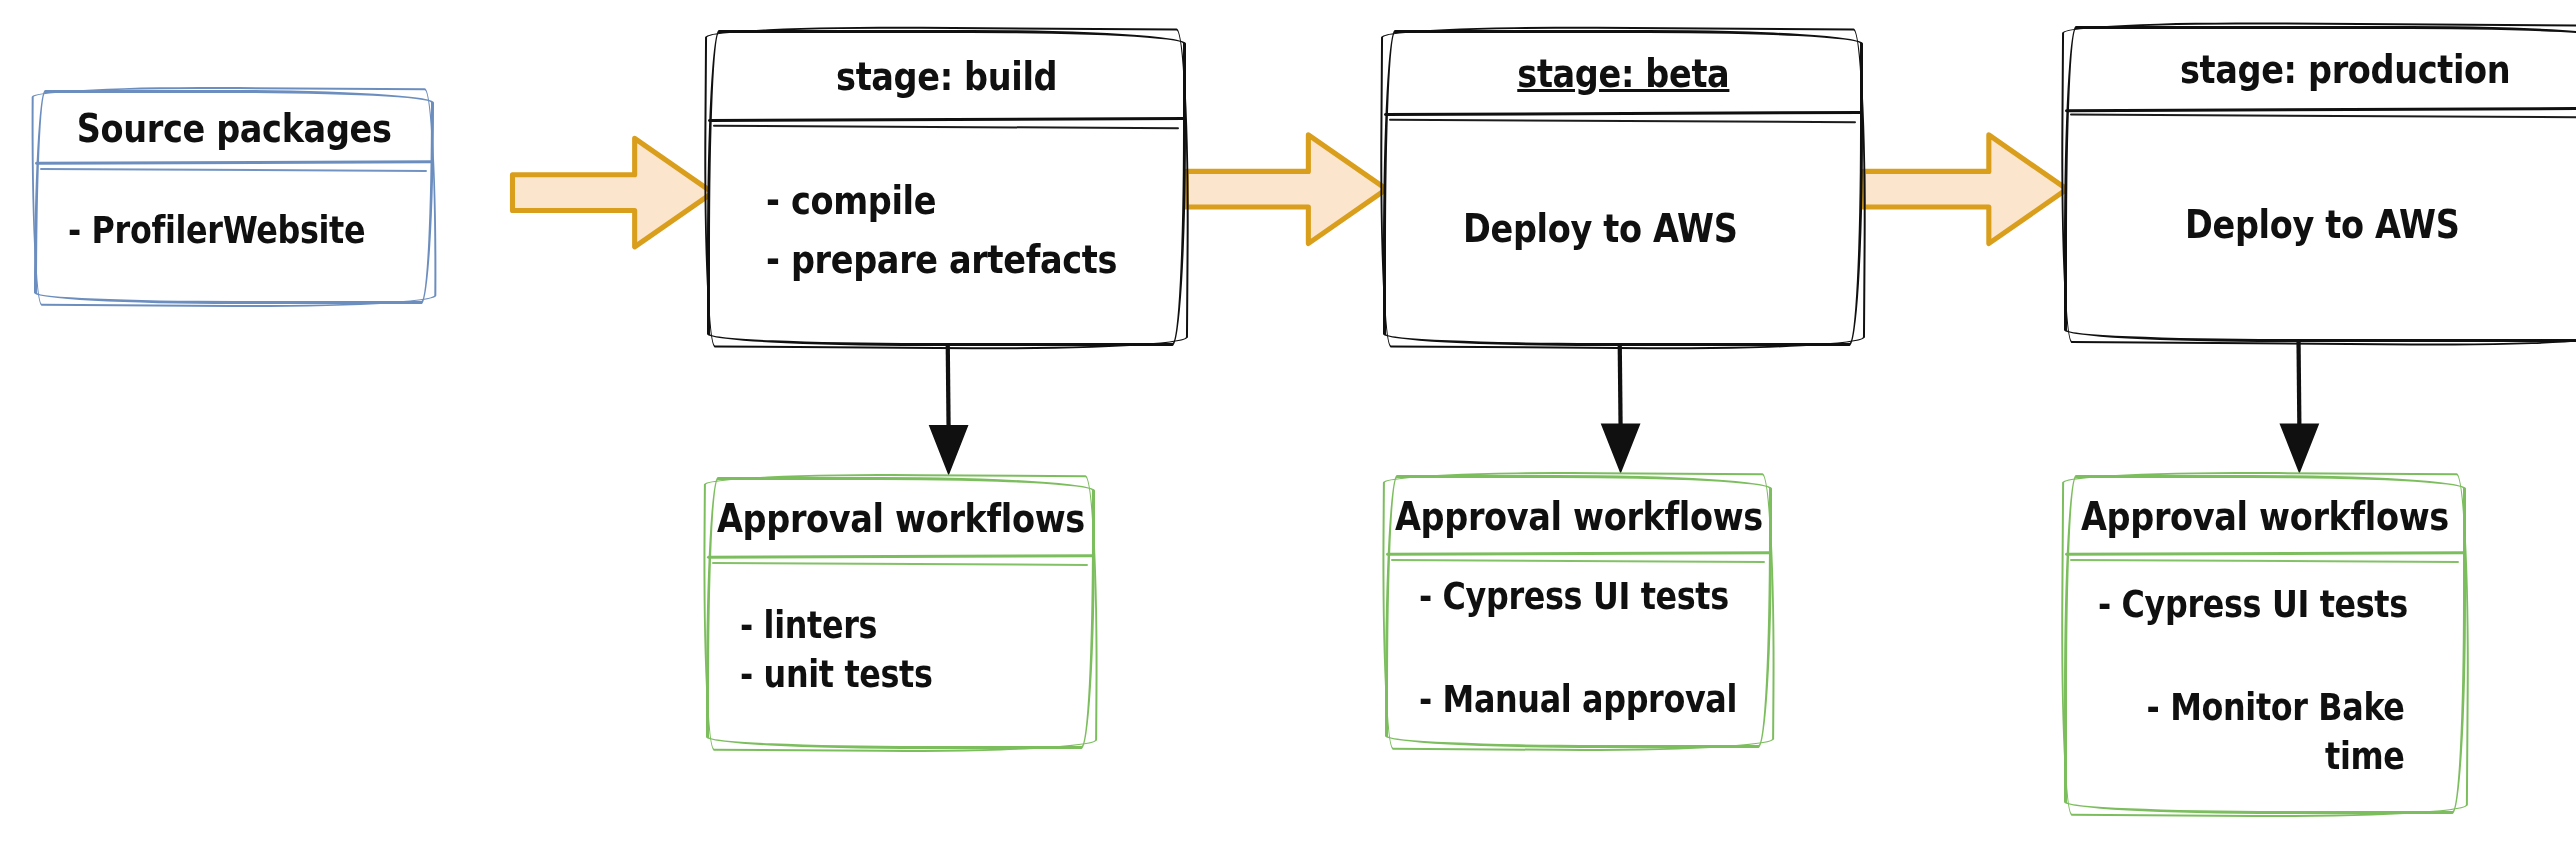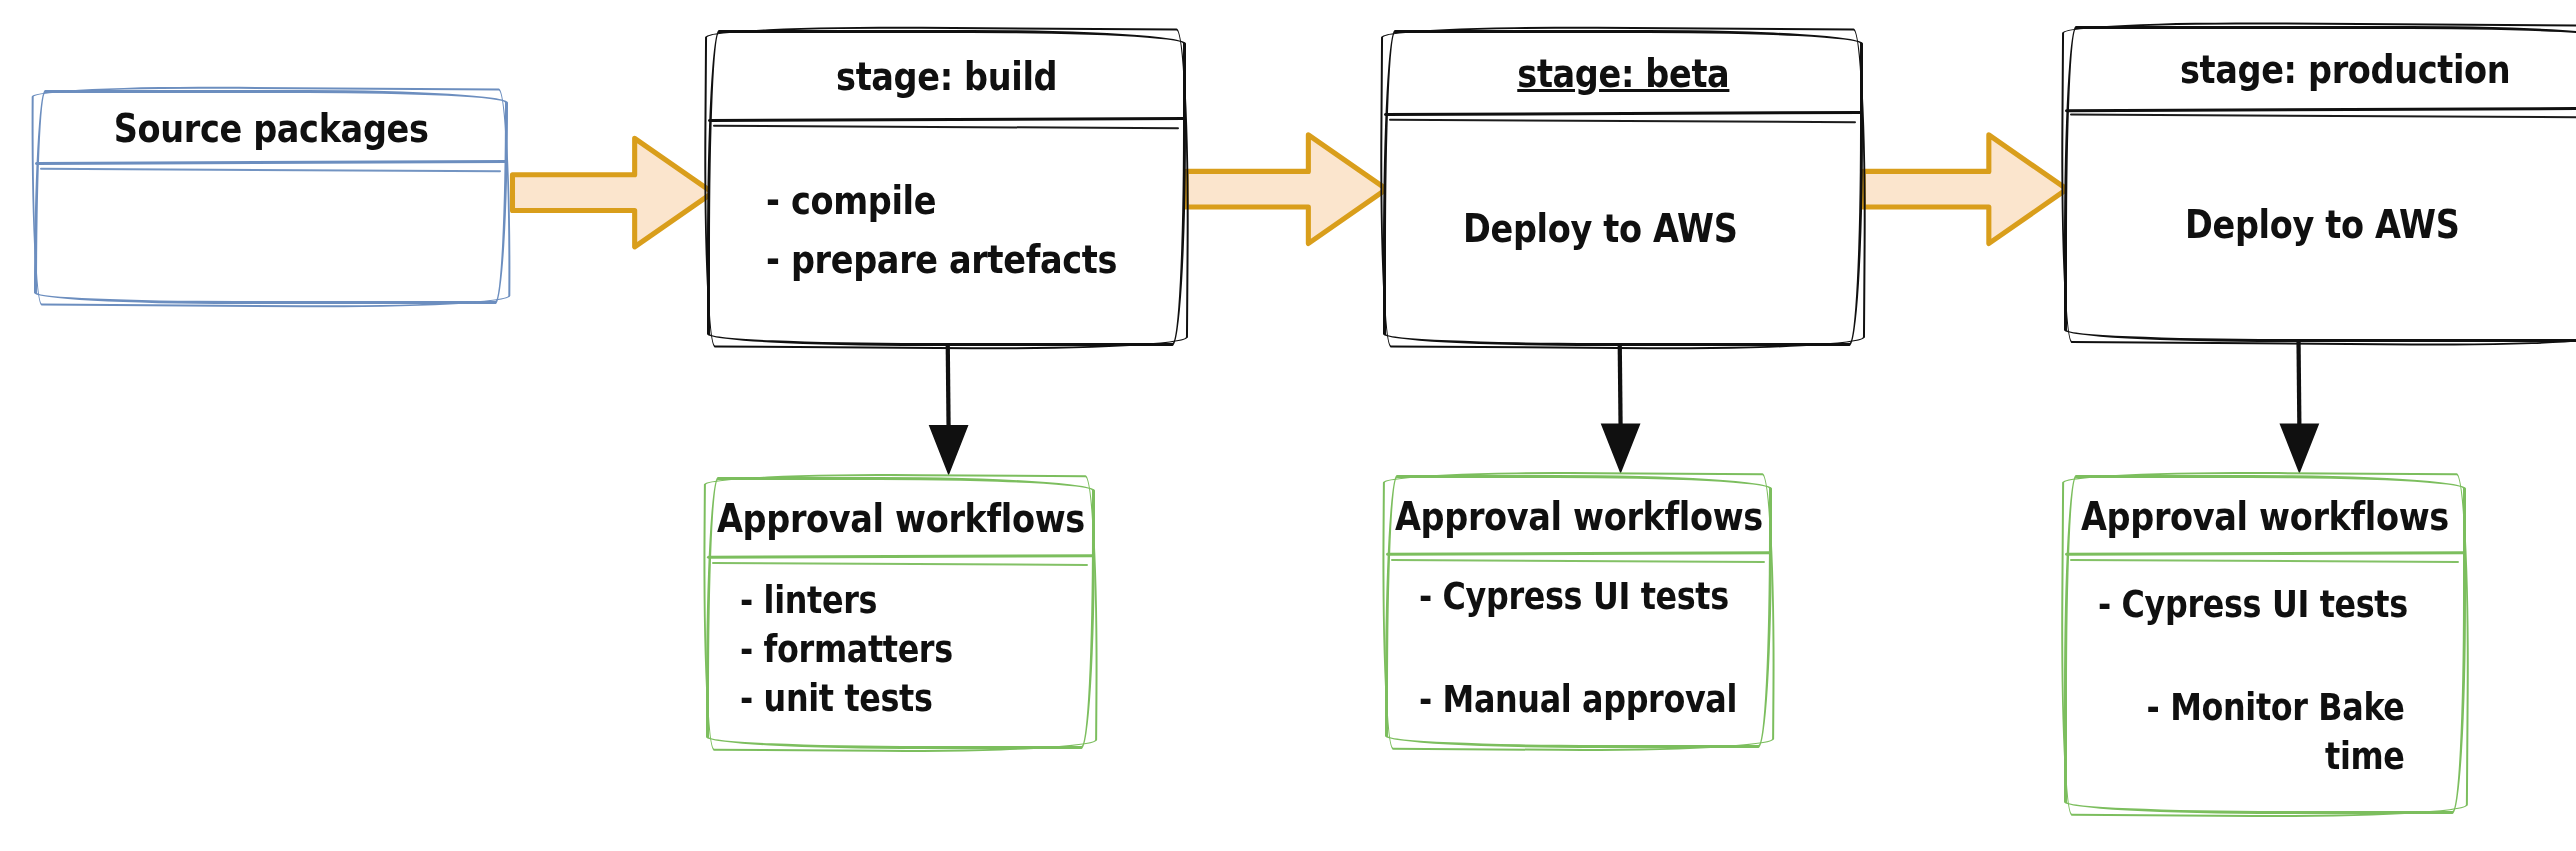--- a/index.html
+++ b/index.html
@@ -106,23 +106,26 @@
     <g stroke="var(--ink,#101010)" fill="var(--ink,#101010)">
       <line x1="1909" y1="407" x2="1910" y2="504" stroke-width="5"></line>
       <polygon points="1888,500 1932,500 1910,556" stroke-width="2"></polygon>
     </g>
     <g stroke="var(--ink,#101010)" fill="var(--ink,#101010)">
       <line x1="2709" y1="402" x2="2710" y2="504" stroke-width="5"></line>
       <polygon points="2688,500 2732,500 2710,556" stroke-width="2"></polygon>
     </g>
   </svg>
 
-  <div class="sketch" style="--stroke:var(--blue,#6C8EBF); left:34px; top:90px; width:474px; height:214px;">
+  <div class="sketch" style="--stroke:var(--blue,#6C8EBF); left:34px; top:90px; width:400px; height:214px;">
     <div class="hd" style="height:70px">
       <span class="t">Source packages</span>
+    </div>
+    <div class="bd">
+      <div class="li"><span class="x">- ProfilerWebsite</span></div>
     </div>
   </div>
 
   <div class="sketch stage" style="--stroke:var(--ink,#101010); left:707px; top:30px; width:479px; height:316px;">
     <div class="hd" style="height:87px">
       <span class="t">stage: build</span>
     </div>
     <div class="bd" style="padding-left:56px">
       <div class="li"><span class="x">- compile</span></div>
       <div class="li"><span class="x">- prepare artefacts</span></div>
@@ -146,21 +149,20 @@
       <div class="li"><span class="x">Deploy to AWS</span></div>
     </div>
   </div>
 
   <div class="sketch" style="--stroke:var(--green,#7CBE5E); left:706px; top:477px; width:389px; height:272px;">
     <div class="hd" style="height:77px">
       <span class="t">Approval workflows</span>
     </div>
     <div class="bd">
       <div class="li"><span class="x">- linters</span></div>
-      <div class="li"><span class="x">- formatters</span></div>
       <div class="li"><span class="x">- unit tests</span></div>
     </div>
   </div>
 
   <div class="sketch" style="--stroke:var(--green,#7CBE5E); left:1385px; top:475px; width:387px; height:273px;">
     <div class="hd" style="height:76px">
       <span class="t">Approval workflows</span>
     </div>
     <div class="bd spread">
       <div class="li"><span class="x">- Cypress UI tests</span></div>

